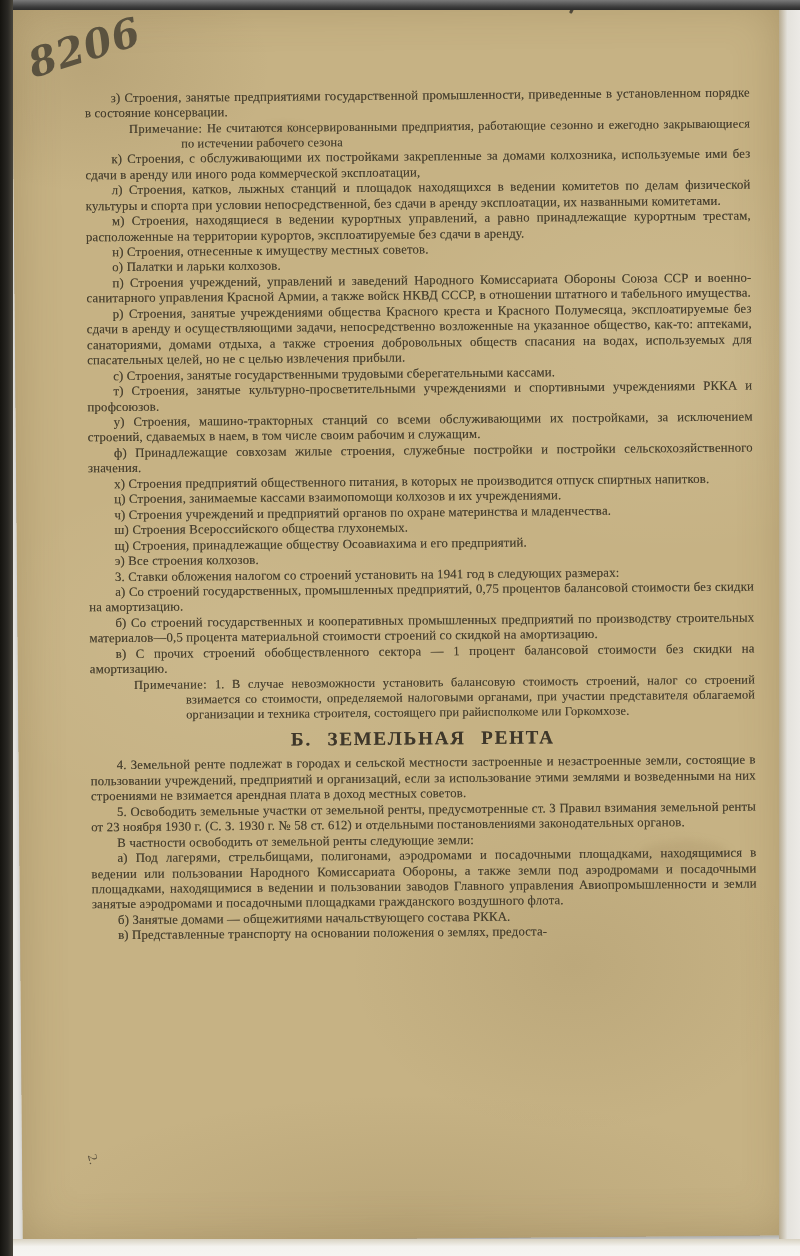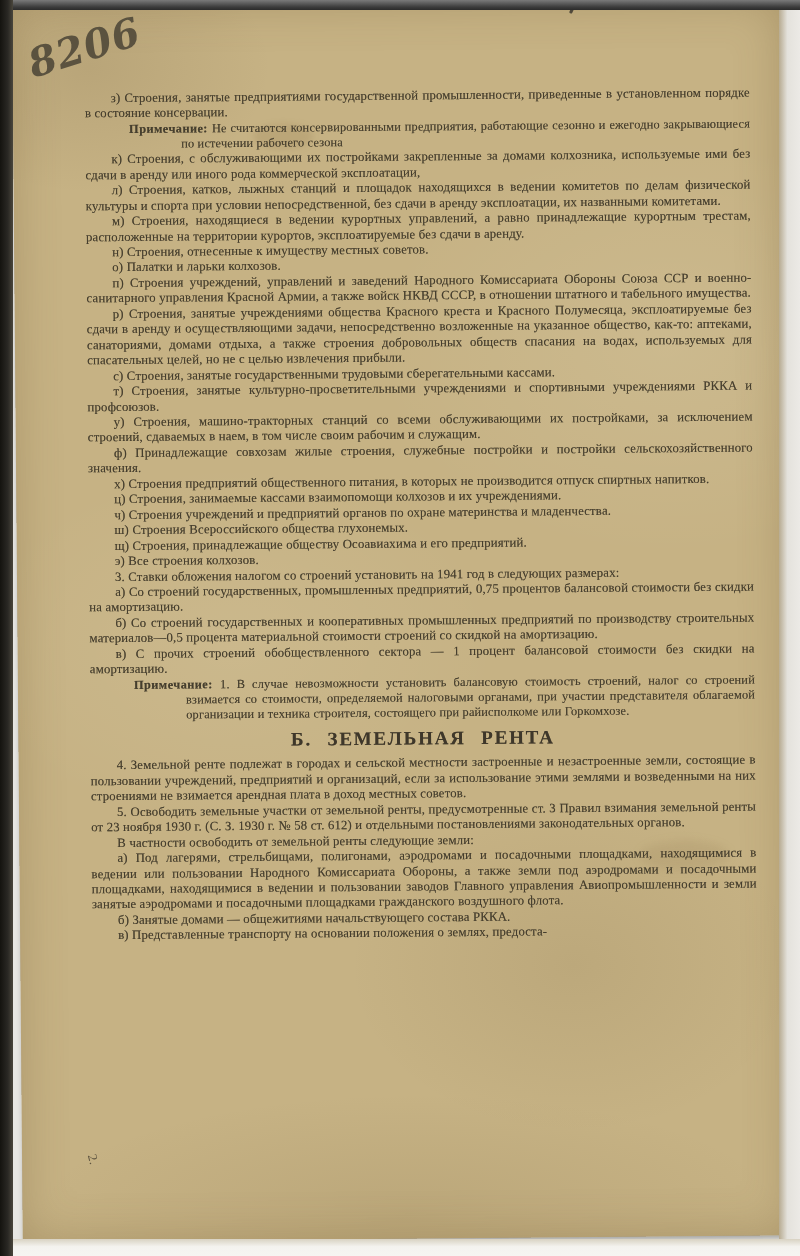--- a/index.html
+++ b/index.html
@@ -44,21 +44,21 @@
     background:rgba(125,100,55,0.12);filter:blur(4px);}
   .doc{
     position:absolute;left:72px;top:86px;width:665px;
     font-size:12.8px;line-height:15.45px;letter-spacing:0.15px;
     color:#453e2e;text-align:justify;
     text-shadow:0 0 0.6px rgba(62,52,34,0.55);
   }
   .doc p{margin:0;}
   .doc p.item{text-indent:26px;}
   .doc p.note{padding-left:96px;text-indent:-52px;font-size:12.4px;line-height:15.2px;}
-  .note-label{font-weight:bold;letter-spacing:0.4px;}
+  .note-label{font-weight:normal;letter-spacing:0.4px;}
   .doc p.heading{
     text-align:center;text-indent:0;font-weight:bold;
     font-size:19px;line-height:22px;letter-spacing:1.8px;word-spacing:9px;
     margin:7px 0 6px 0;color:#3e372a;
   }
   .bottom-mark{
     position:absolute;left:66px;top:1146px;font-size:13px;color:#4c4434;
     transform:rotate(76deg);opacity:.85;
   }
 </style>

